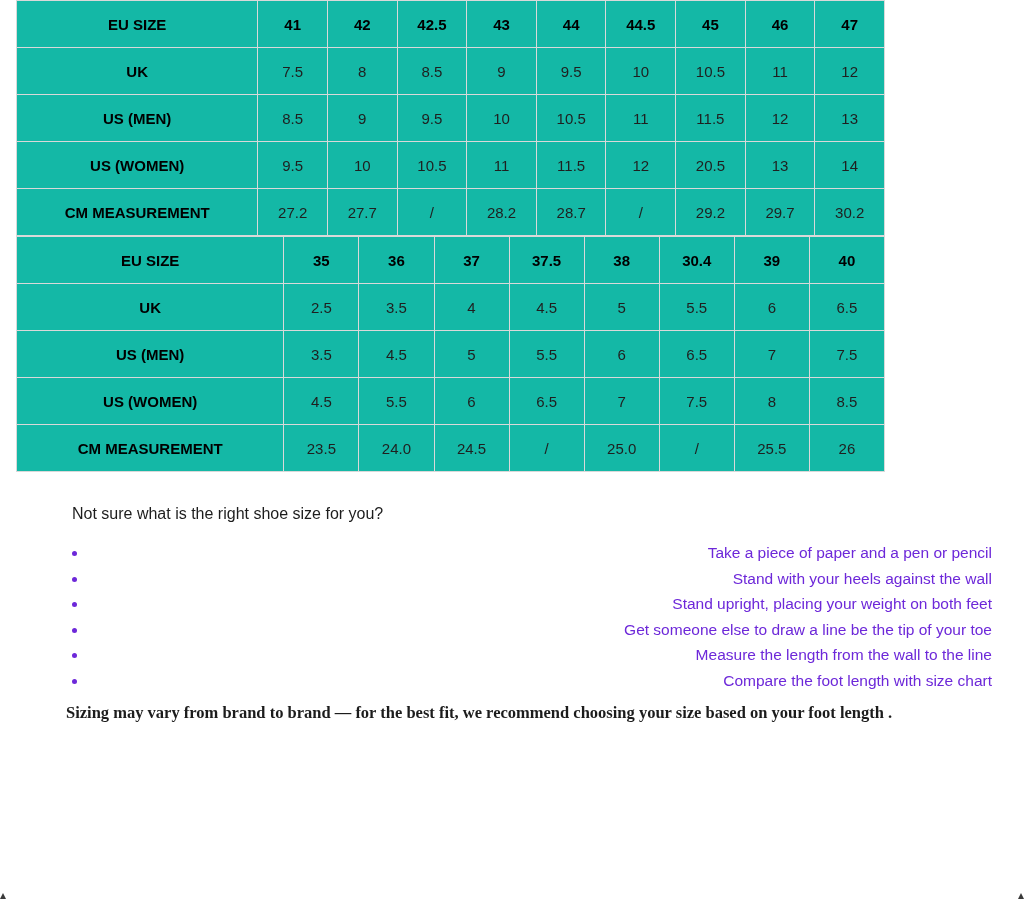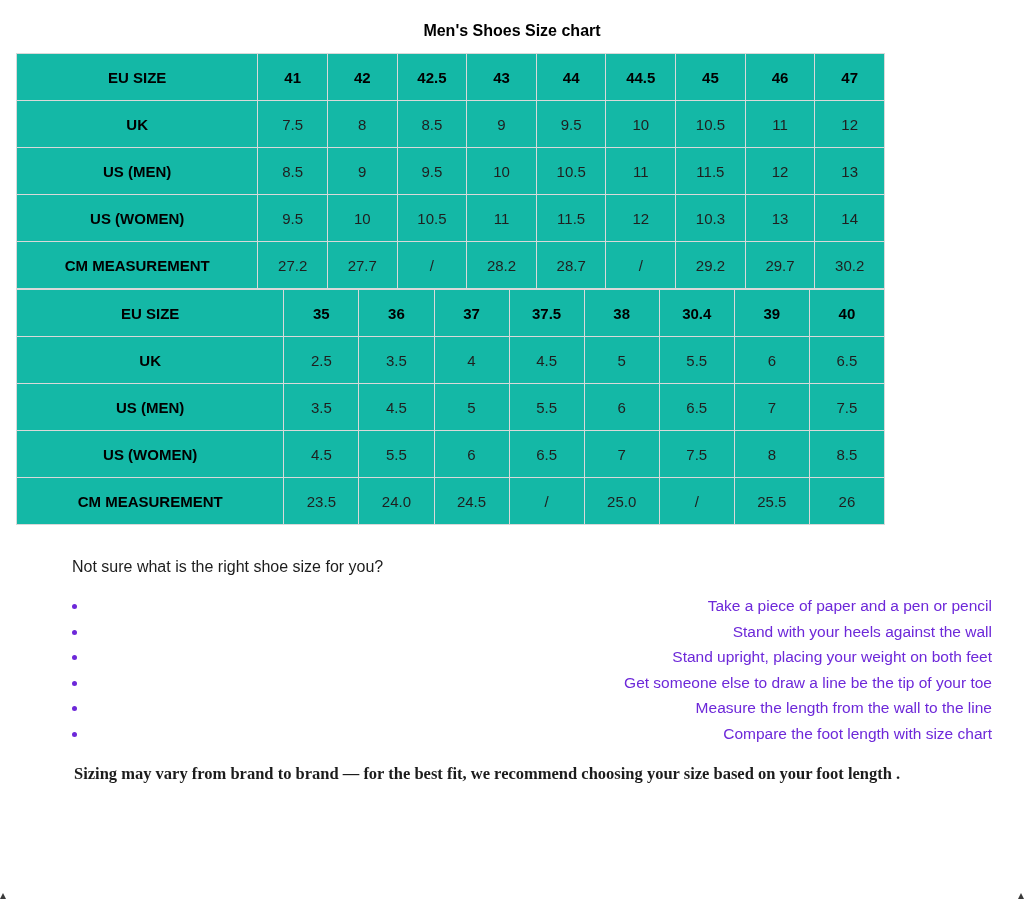--- a/index.html
+++ b/index.html
@@ -82,41 +82,40 @@
     color: #6d28d9;
     padding-left: 2px;
     text-align: right;
   }
   .note {
     font-family: "Liberation Serif", serif;
     font-weight: bold;
     font-size: 16.5px;
     line-height: 22px;
     color: #1c1c1c;
-    margin: 12px;
+    margin: 4px;
     padding: 4px 16px 0 46px;
   }
   .corner-artifact {
     position: absolute;
     bottom: 0;
     width: 0;
     height: 0;
     border-left: 3px solid transparent;
     border-right: 3px solid transparent;
     border-bottom: 6px solid #3a3a3a;
   }
   .corner-artifact.left { left: 0; }
   .corner-artifact.right { right: 0; }
 </style>
 </head>
 <body>
 
 <div class="page">
 
-  <h3 class="table-title">Men's Shoes Size chart</h3>
 
   <table class="size-table">
     <colgroup>
       <col style="width:27.8%">
       <col style="width:8.02%">
         <col style="width:8.02%">
         <col style="width:8.02%">
       <col style="width:8.02%">
         <col style="width:8.02%">
         <col style="width:8.02%">
@@ -162,21 +161,21 @@
         <td>13</td>
       </tr>
       <tr>
         <th>US (WOMEN)</th>
         <td>9.5</td>
         <td>10</td>
         <td>10.5</td>
         <td>11</td>
         <td>11.5</td>
         <td>12</td>
-        <td>10.3</td>
+        <td>20.5</td>
         <td>13</td>
         <td>14</td>
       </tr>
       <tr>
         <th>CM MEASUREMENT</th>
         <td>27.2</td>
         <td>27.7</td>
         <td>/</td>
         <td>28.2</td>
         <td>28.7</td>

